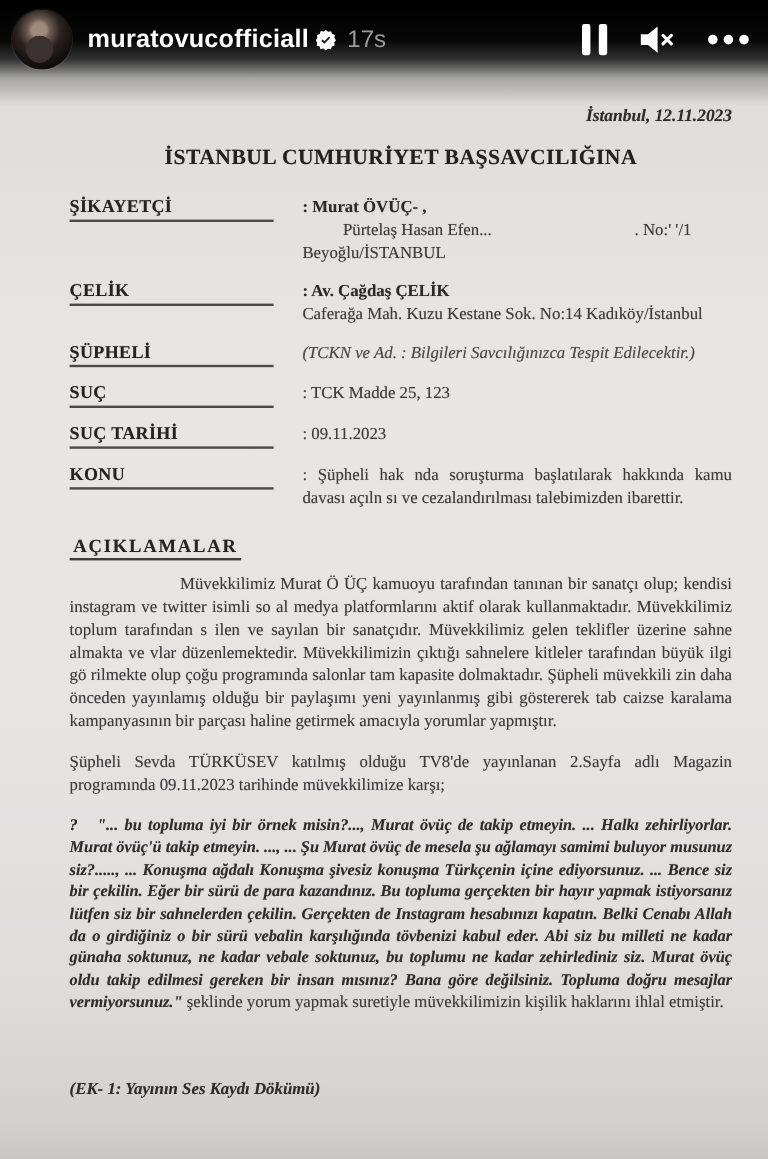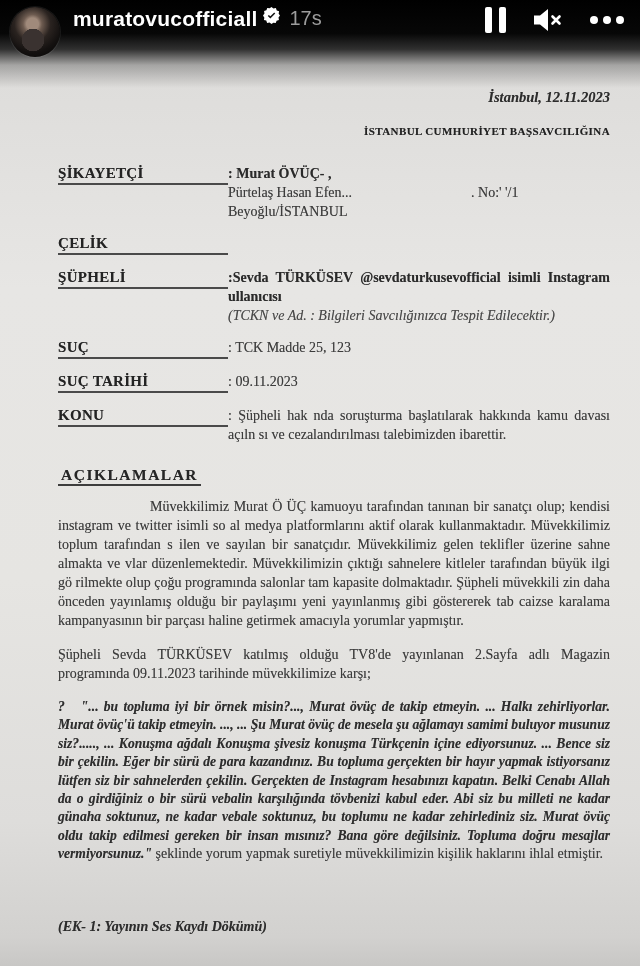--- a/index.html
+++ b/index.html
@@ -13,34 +13,34 @@
   .doc-page{
     position:absolute;inset:0;
     background:linear-gradient(180deg,#bdbdbd 0%,#dddcda 6%,#e7e6e4 30%,#e6e5e2 60%,#dedddb 85%,#d2d1cf 97%,#c8c7c5 100%);
   }
   .doc-content{
     position:absolute;left:58px;right:30px;top:88px;
     color:#3c3c3c;font-size:14px;line-height:19px;
     text-shadow:0 0 .6px rgba(70,70,70,.5);
   }
   .dateline{text-align:right;font-weight:bold;font-style:italic;font-size:14.5px;color:#2c2c2c;}
-  .doc-title{text-align:right;font-weight:bold;font-size:11px;letter-spacing:.4px;color:#222;margin-top:15px;}
+  .doc-title{text-align:center;font-weight:bold;font-size:18px;letter-spacing:.4px;color:#222;margin-top:15px;}
 
   .fields{margin-top:23px;}
-  .field-row{display:flex;margin-bottom:13px;}
+  .field-row{display:flex;margin-bottom:13px;gap:24px;}
   .field-label{
     flex:0 0 170px;font-weight:bold;font-size:15px;color:#232323;
     border-bottom:2px solid #4a4a4a;align-self:flex-start;
     line-height:18px;padding-bottom:1px;letter-spacing:.3px;
   }
   .field-value{flex:1;min-width:0;}
   .fv-line{text-align:justify;}
   .fv-line.bold{font-weight:bold;color:#2a2a2a;}
   .fv-line.italic{font-style:italic;color:#4a4a4a;}
-  .fv-line.pre{white-space:pre-wrap;text-align:left;}
+  .fv-line.pre{white-space:pre-wrap;text-align:center;}
 
   .section-heading{text-align:left;margin:21px 0 12px;}
   .section-heading span{
     font-weight:bold;font-size:15.5px;letter-spacing:1.5px;color:#262626;
     border-bottom:2px solid #3d3d3d;padding:0 3px 1px;
   }
 
   .para{text-align:justify;margin:12px 0 15px;}
   .para.indent{text-indent:92px;}
 
@@ -53,21 +53,21 @@
 
   .attachments{margin-top:10px;font-weight:bold;font-style:italic;font-size:14px;color:#2c2c2c;line-height:20px;white-space:pre-wrap;}
 
   
   .story-bar{
     position:absolute;top:0;left:0;right:0;height:88px;
     background:linear-gradient(180deg,#000 0%,#070707 38%,rgba(25,25,25,.88) 56%,rgba(80,80,80,.40) 74%,rgba(140,140,140,0) 100%);
     font-family:"Liberation Sans", sans-serif;
     box-sizing:border-box;padding:7px 16px 0 10px;
   }
-  .story-row{display:flex;align-items:flex-start;height:52px;}
+  .story-row{display:flex;align-items:center;height:52px;}
   .avatar{
     width:50px;height:50px;border-radius:50%;flex:0 0 auto;
     background:
       radial-gradient(circle at 46% 66%, #3a3230 0 26%, rgba(0,0,0,0) 27%),
       radial-gradient(circle at 45% 34%, #a08a7b 0 14%, #6d5b50 22%, #2a2320 42%, #141110 66%, #020202 100%);
     box-shadow:0 0 0 1px rgba(255,255,255,.08);
   }
   .username{color:#fff;font-size:21px;font-weight:700;margin-left:13px;letter-spacing:.2px;}
   .badge{margin-left:6px;display:flex;align-items:center;}
   .timestamp{color:#9c9c9c;font-size:20px;margin-left:9px;}
@@ -94,26 +94,29 @@
         <span class="field-label">ŞİKAYETÇİ</span>
         <div class="field-value">
           <div class="fv-line bold">: Murat ÖVÜÇ- ,</div>
           <div class="fv-line pre">Pürtelaş Hasan Efen...                                  . No:' '/1</div>
           <div class="fv-line">Beyoğlu/İSTANBUL</div>
         </div>
       </div>
 
       <div class="field-row">
         <span class="field-label">ÇELİK</span>
+        <div class="field-value">
+          <div class="fv-line bold">: Av. Çağdaş ÇELİK</div>
+          <div class="fv-line">Caferağa Mah. Kuzu Kestane Sok. No:14  Kadıköy/İstanbul</div>
+        </div>
       </div>
 
       <div class="field-row">
         <span class="field-label">ŞÜPHELİ</span>
         <div class="field-value">
-          <div class="fv-line bold">:Sevda TÜRKÜSEV @sevdaturkusevofficial isimli Instagram  ullanıcısı</div>
           <div class="fv-line italic">(TCKN ve Ad.  : Bilgileri Savcılığınızca Tespit Edilecektir.)</div>
         </div>
       </div>
 
       <div class="field-row">
         <span class="field-label">SUÇ</span>
         <div class="field-value">
           <div class="fv-line">: TCK Madde  25, 123</div>
         </div>
       </div>

